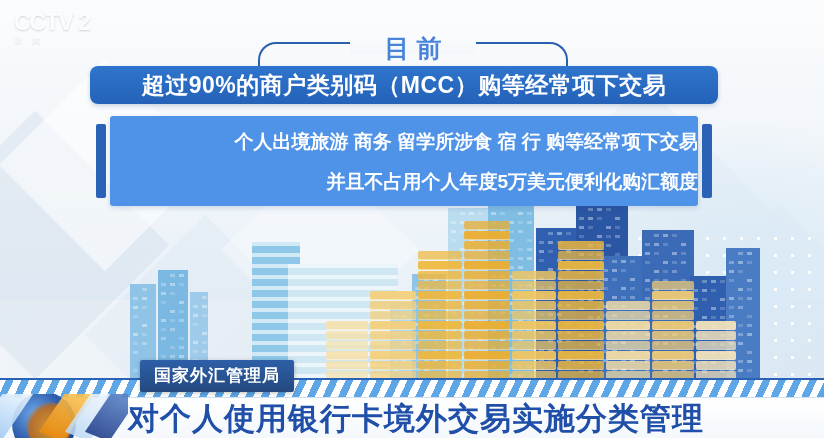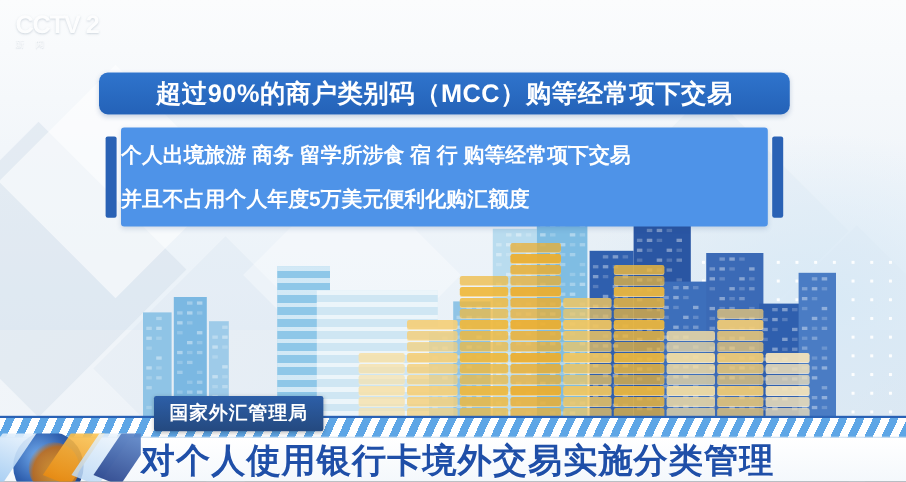--- a/index.html
+++ b/index.html
@@ -61,21 +61,21 @@
      display:flex;align-items:center;justify-content:center;
      box-shadow:0 2px 5px rgba(30,70,130,.22);}
   #banner1 .t{color:#fff;font-size:23px;font-weight:bold;letter-spacing:.5px;white-space:nowrap;}
 
   
   #banner2wrap{position:absolute;left:96px;top:116px;width:616px;height:90px;}
   #b2left{position:absolute;left:0;top:8px;width:10px;height:74px;background:#2a62b5;border-radius:2px;}
   #b2right{position:absolute;right:0;top:8px;width:10px;height:74px;background:#2a62b5;border-radius:2px;}
   #banner2{position:absolute;left:14px;right:14px;top:0;bottom:0;
      background:#4e93e8;border-radius:3px;
-     display:flex;flex-direction:column;align-items:flex-start;justify-content:center;gap:13px;
+     display:flex;flex-direction:column;align-items:flex-end;justify-content:center;gap:13px;
      box-shadow:0 2px 5px rgba(30,70,130,.16);}
   #banner2 .ln{color:#fff;font-size:19px;font-weight:bold;line-height:27px;white-space:nowrap;}
 
   
   #outlined{position:absolute;left:0;right:0;top:218px;text-align:center;
      font-size:25px;font-weight:bold;color:#ffffff;letter-spacing:1px;
      -webkit-text-stroke:2.2px #3d7fd0;
      paint-order:stroke fill;
      text-shadow:0 2px 2px rgba(255,255,255,.5);white-space:nowrap;}
 
@@ -788,20 +788,25 @@
         <div class="coin" style="bottom: 40px; background: rgb(248, 230, 187); opacity: 0.82;"></div>
         <div class="coin" style="bottom: 50px; background: rgb(248, 230, 187); opacity: 0.92;"></div>
       </div>
     </div>
 
   <div id="logo">
     <div class="main">CCTV 2</div>
     <div class="sub">新 闻</div>
   </div>
 
+  <div id="headwrap">
+    <div id="bracket"></div>
+    <div id="bracket-mask"></div>
+    <div id="headtitle">目前</div>
+  </div>
 
   <div id="banner1">
     <div class="t">超过90%的商户类别码（MCC）购等经常项下交易</div>
   </div>
 
   <div id="banner2wrap">
     <div id="b2left"></div>
     <div id="b2right"></div>
     <div id="banner2">
       <div class="ln">个人出境旅游 商务 留学所涉食 宿 行 购等经常项下交易</div>

